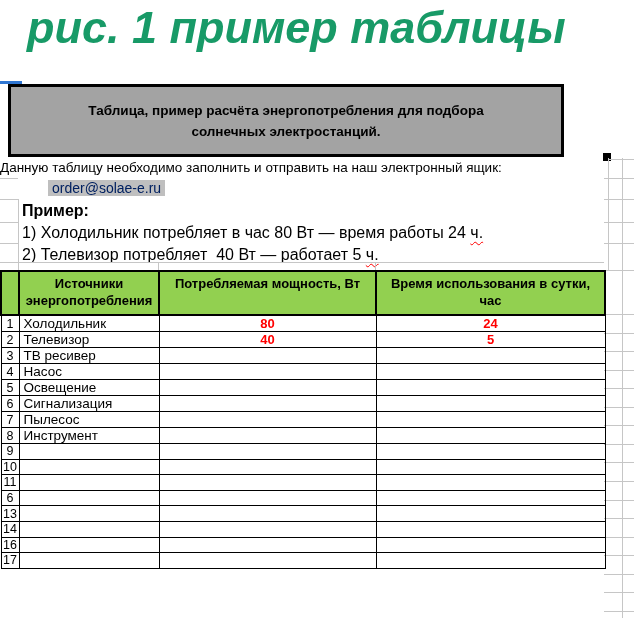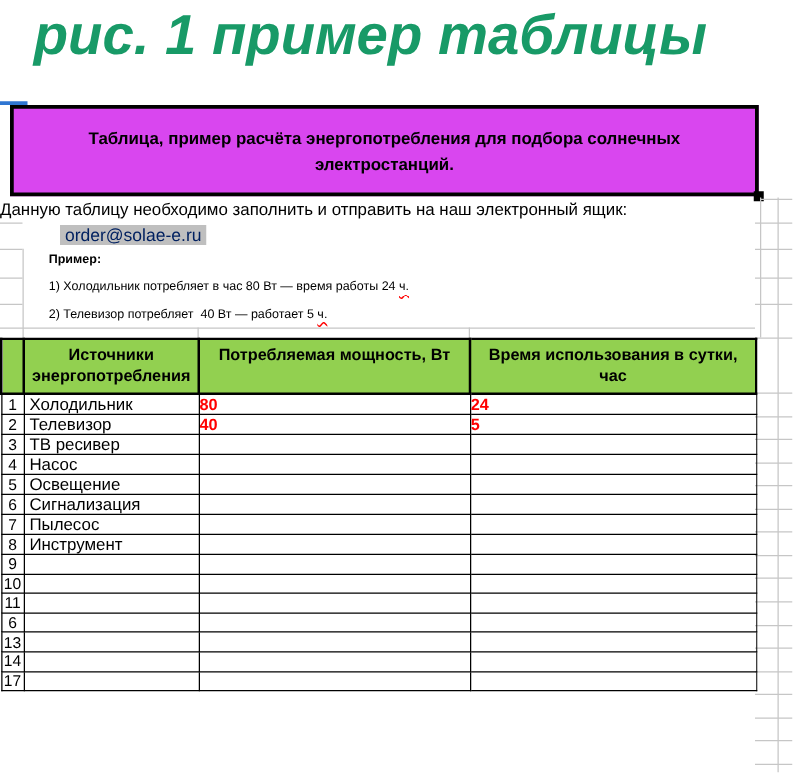--- a/index.html
+++ b/index.html
@@ -13,50 +13,50 @@
     width:634px;height:618px;position:relative;overflow:hidden;background:#fff;
     font-family:"Liberation Sans",sans-serif;color:#000;
   }
   .page-title{
     position:absolute;left:27px;top:2px;width:600px;
     font-size:45px;font-weight:bold;font-style:italic;color:var(--title-green);
     white-space:nowrap;
   }
   .blue-tick{position:absolute;left:0;top:81px;width:22px;height:3px;background:var(--blue-accent);}
   .info-box{
-    position:absolute;left:8px;top:84px;width:599px;height:73px;
-    border:3px solid var(--border-black);background:#d946ef;
+    position:absolute;left:8px;top:84px;width:556px;height:73px;
+    border:3px solid var(--border-black);background:#a3a3a3;
     display:flex;align-items:center;justify-content:center;text-align:center;
     font-weight:bold;font-size:13.5px;line-height:21px;padding:0 42px;
   }
   .sel-handle{position:absolute;left:603px;top:153px;width:8px;height:8px;background:var(--border-black);}
   .center-line{position:absolute;left:0;width:604px;}
   .instruction-line{top:160px;font-size:13.5px;}
   .email-line{top:180px;font-size:14px;margin-left:48px;}
   .email-chip{background:var(--email-highlight);color:var(--email-text);padding:0 4px;cursor:pointer;}
-  .left-line{position:absolute;left:39px;font-size:10px;white-space:pre;}
+  .left-line{position:absolute;left:22px;font-size:16px;white-space:pre;}
   .example-label{top:202px;font-weight:bold;}
   .sq{
     text-decoration-line:underline;text-decoration-style:wavy;
     text-decoration-color:var(--value-red);text-decoration-thickness:1px;
     text-underline-offset:3px;
   }
   .gridline{position:absolute;background:var(--gridline-gray);}
   .table-wrap{position:absolute;left:0;top:270px;width:606px;height:348px;overflow:hidden;}
   table.consumption{border-collapse:collapse;table-layout:fixed;width:604px;}
   table.consumption td{overflow:hidden;white-space:nowrap;}
   thead td{
     background:var(--header-green);border:2px solid var(--border-black);
     font-weight:bold;font-size:13px;text-align:center;vertical-align:top;
     height:44px;padding:3px 2px 0 2px;line-height:17px;white-space:normal!important;
   }
   tbody td{border:1.5px solid var(--border-black);height:15.6px;font-size:13.5px;padding:0;vertical-align:middle;}
   td.num{text-align:center;font-size:12.5px;padding:0 1px;}
   td.label{padding-left:4px;}
-  td.val{color:var(--value-red);font-weight:bold;font-size:13px;}
+  td.val{color:var(--value-red);font-weight:bold;text-align:center;font-size:13px;}
 </style>
 </head>
 <body>
 
 <div class="page-title">рис. 1 пример таблицы</div>
 
 <div class="blue-tick"></div>
 
 <div class="info-box">
   <span>Таблица, пример расчёта энергопотребления для подбора солнечных электростанций.</span>
@@ -207,20 +207,26 @@
           <td class="val"></td>
           <td class="val"></td>
         </tr>
         <tr>
           <td class="num">14</td>
           <td class="label"></td>
           <td class="val"></td>
           <td class="val"></td>
         </tr>
         <tr>
+          <td class="num">16</td>
+          <td class="label"></td>
+          <td class="val"></td>
+          <td class="val"></td>
+        </tr>
+        <tr>
           <td class="num">17</td>
           <td class="label"></td>
           <td class="val"></td>
           <td class="val"></td>
         </tr>
       </tbody>
   </table>
 </div>
 
 </body></html>

